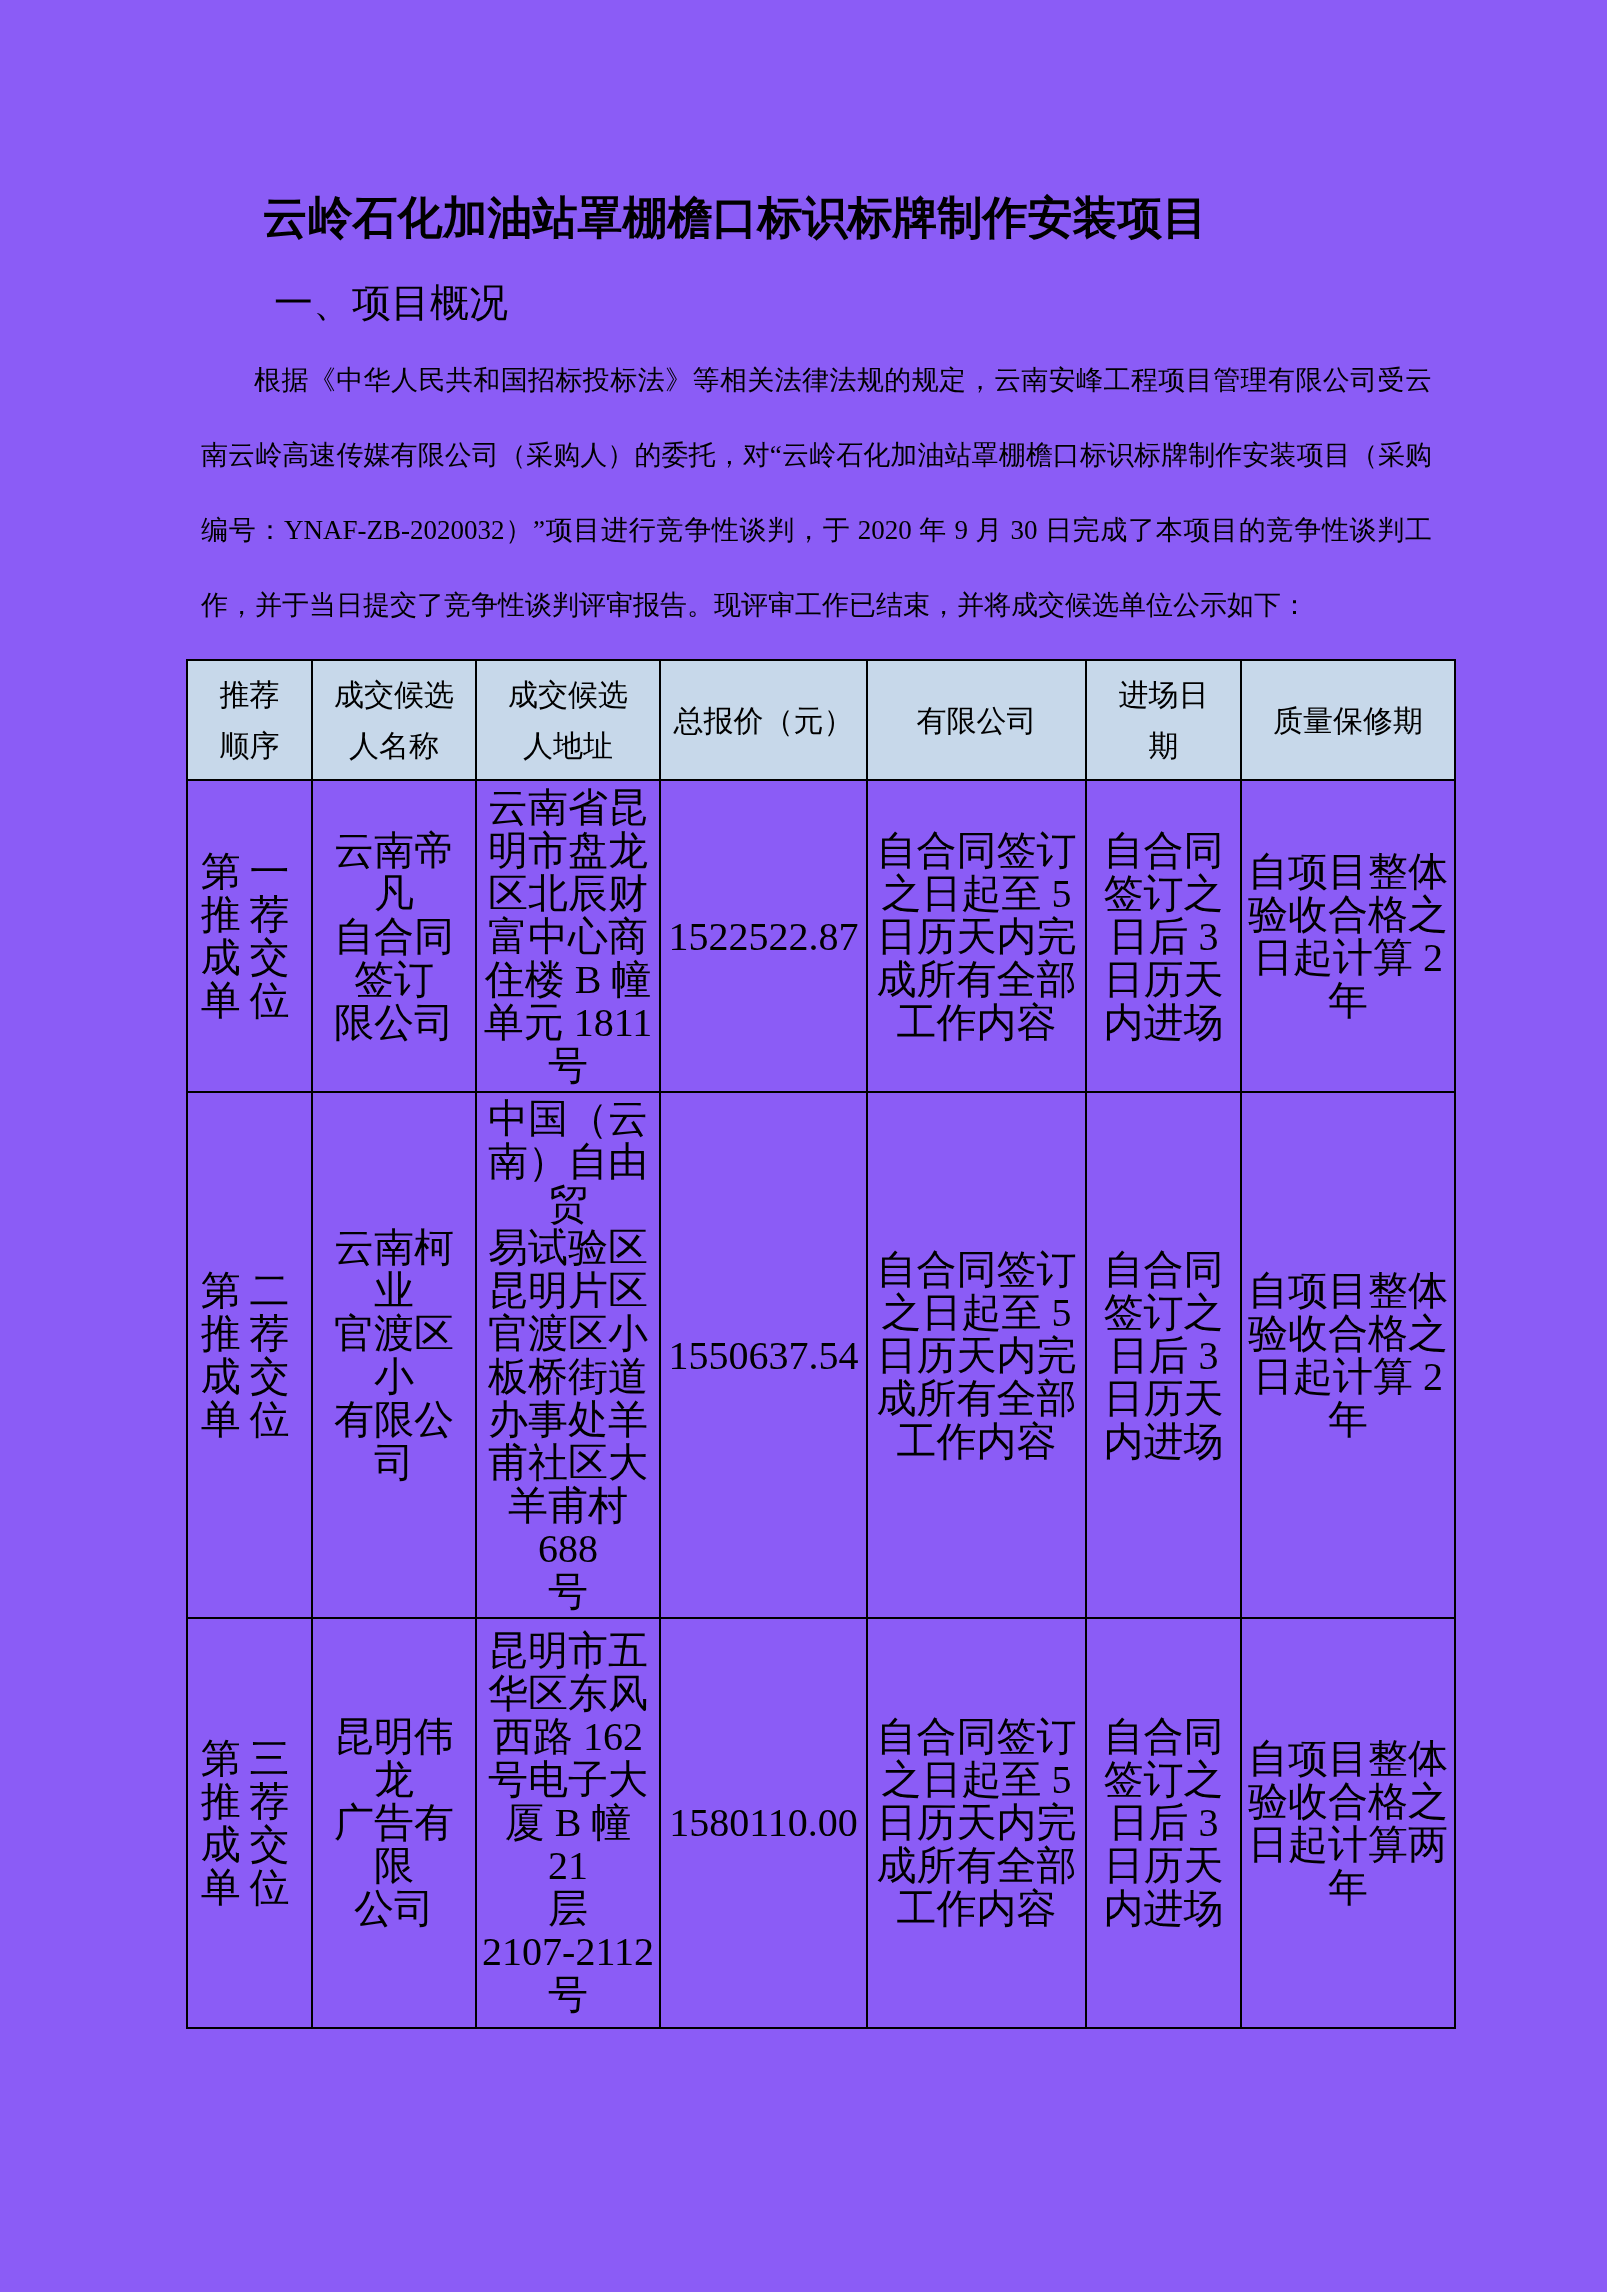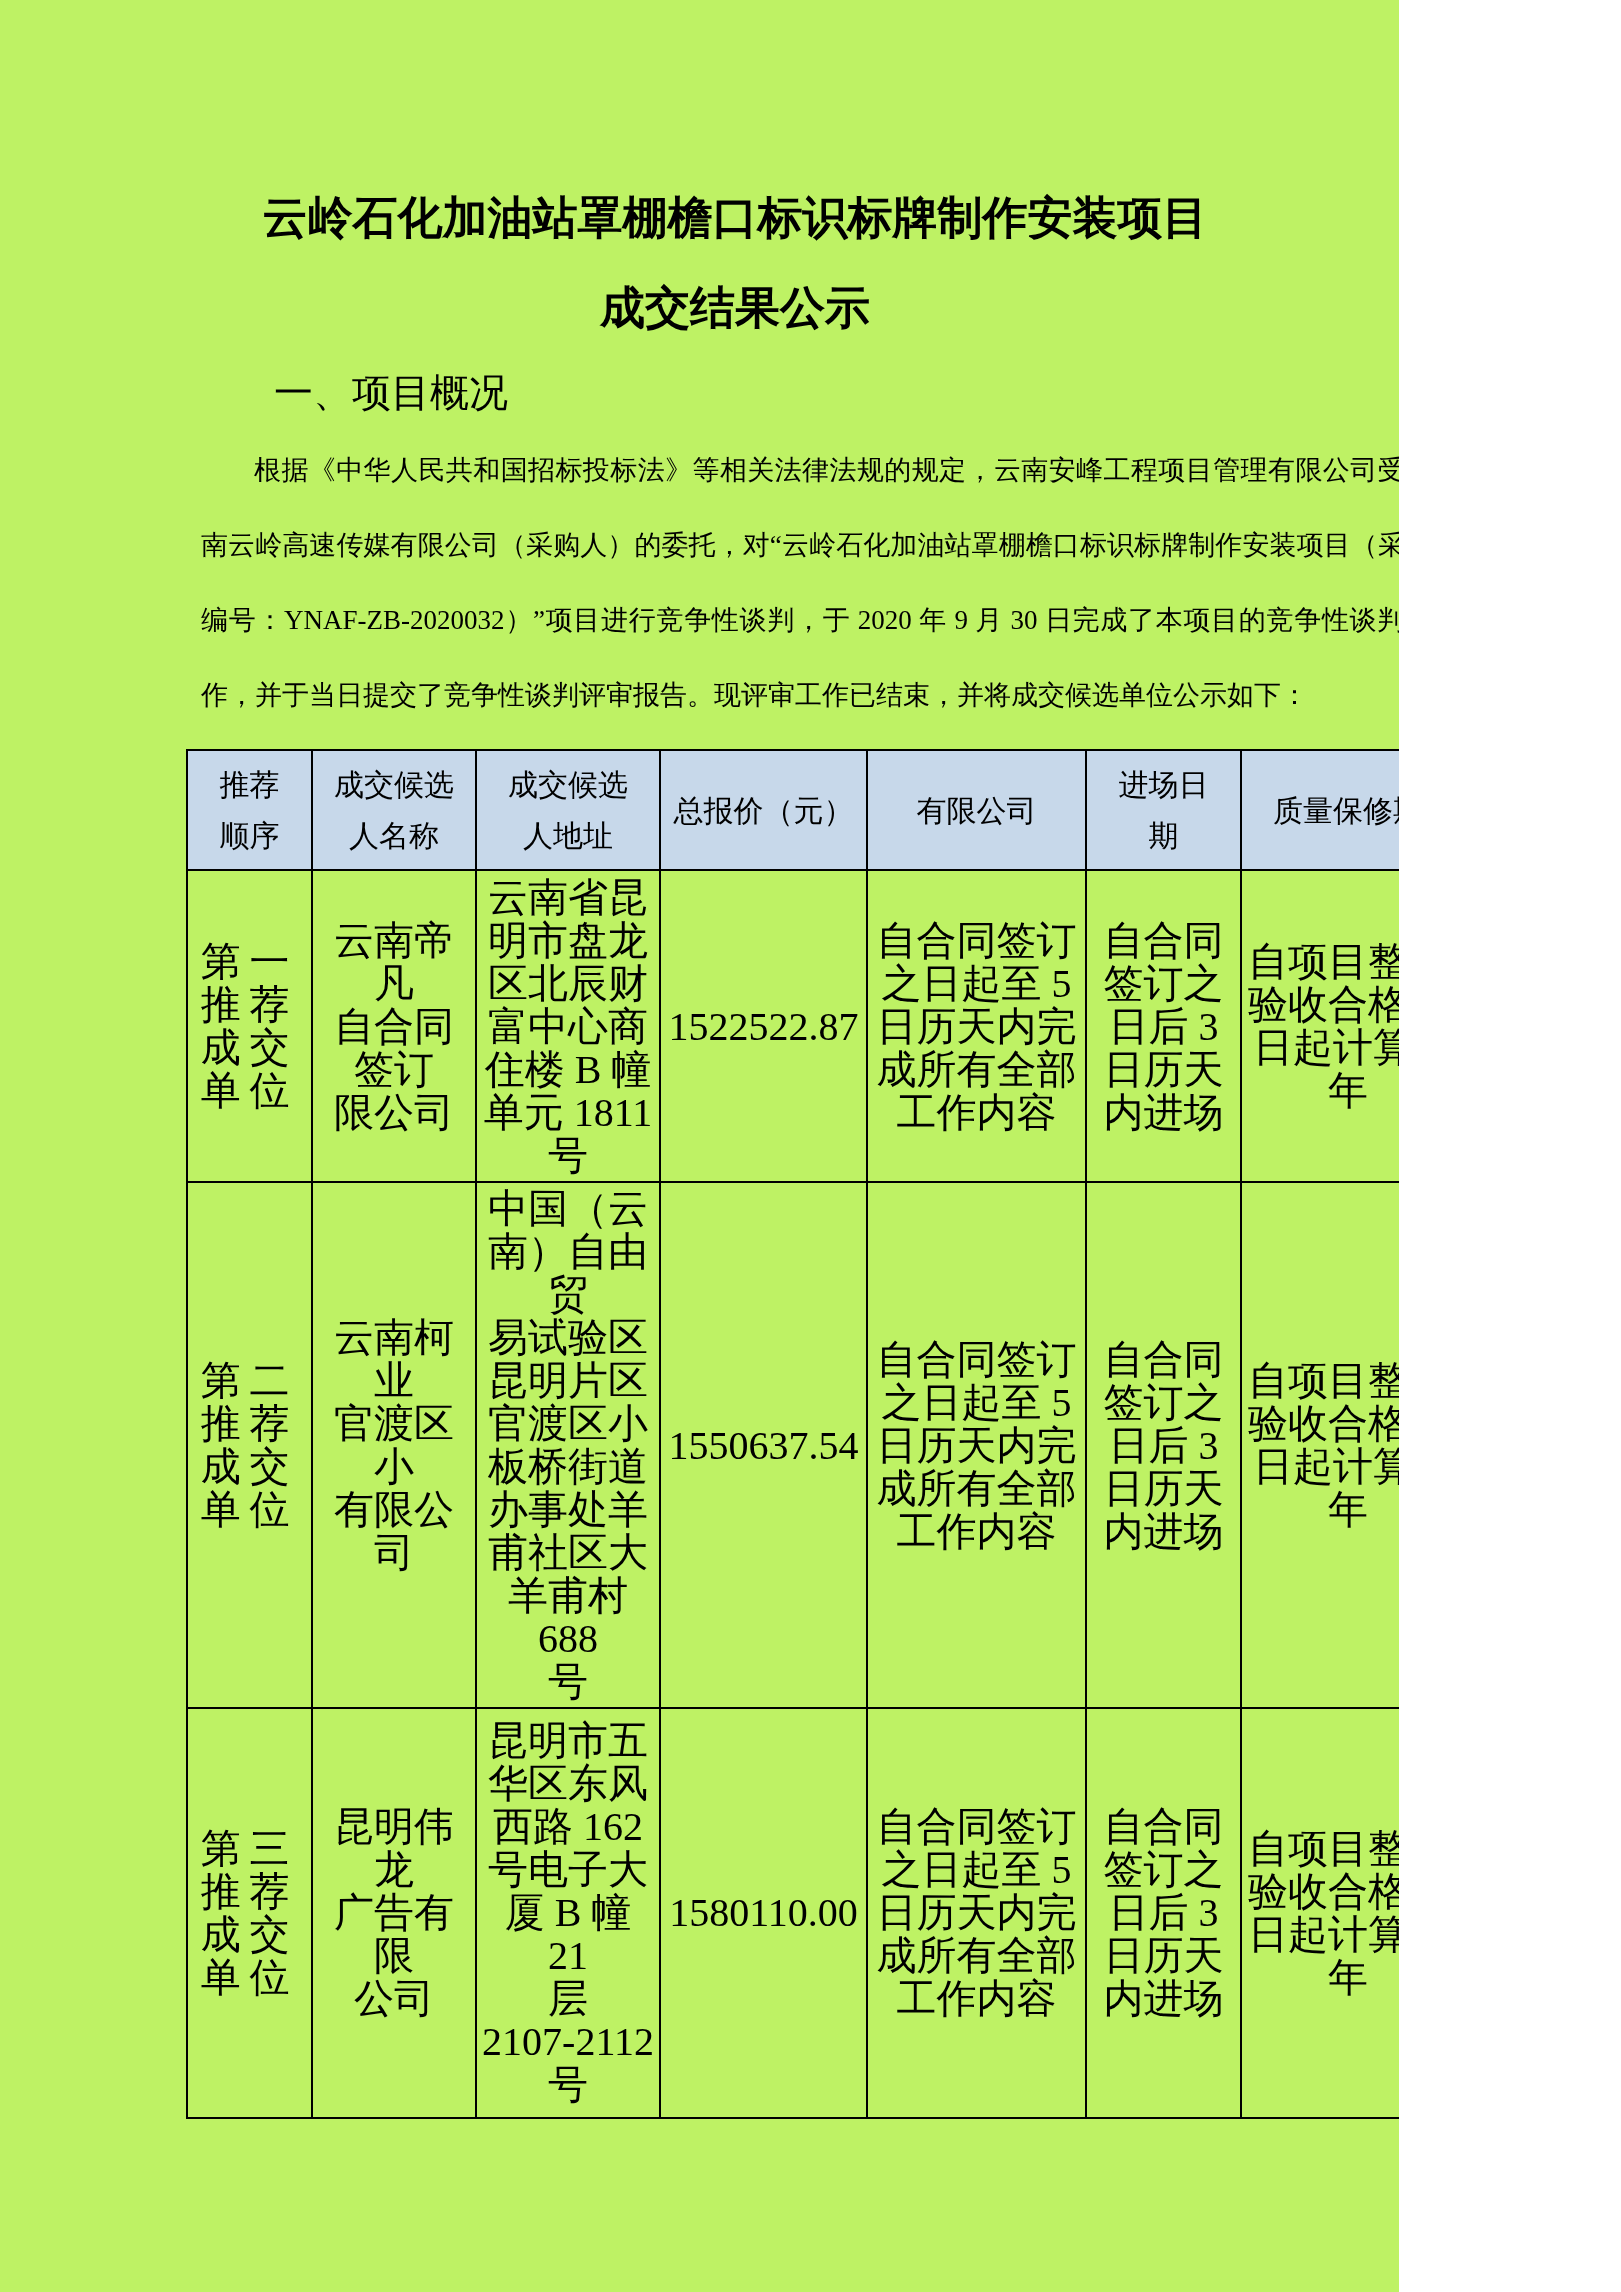--- a/index.html
+++ b/index.html
@@ -4,23 +4,23 @@
 <style>
   html, body {
     margin: 0;
     padding: 0;
     background: #ffffff;
     font-family: "Liberation Serif", "DejaVu Serif", serif;
     color: #000000;
   }
   .page {
     position: relative;
-    width: 1399px;
+    width: 1607px;
     height: 2293px;
-    background: #bef264;
+    background: #8b5cf6;
     overflow: hidden;
   }
   .title-block {
     margin: 0;
     padding-top: 173px;
     margin-left: 186px;
     width: 1098px;
     text-align: center;
     font-size: 45px;
     font-weight: bold;
@@ -80,21 +80,20 @@
     white-space: nowrap;
   }
 </style>
 </head>
 <body>
 
 <div class="page">
 
   <h1 class="title-block">
     <span class="title-line">云岭石化加油站罩棚檐口标识标牌制作安装项目</span>
-    <span class="title-line">成交结果公示</span>
   </h1>
 
   <h2 class="section-heading">一、项目概况</h2>
 
   <p class="intro-para">根据《中华人民共和国招标投标法》等相关法律法规的规定，云南安峰工程项目管理有限公司受云南云岭高速传媒有限公司（采购人）的委托，对“云岭石化加油站罩棚檐口标识标牌制作安装项目（采购编号：YNAF-ZB-2020032）”项目进行竞争性谈判，于 2020 年 9 月 30 日完成了本项目的竞争性谈判工作，并于当日提交了竞争性谈判评审报告。现评审工作已结束，并将成交候选单位公示如下：</p>
 
   <table class="result-table">
     <colgroup>
       <col style="width:125px">
       <col style="width:164px">

